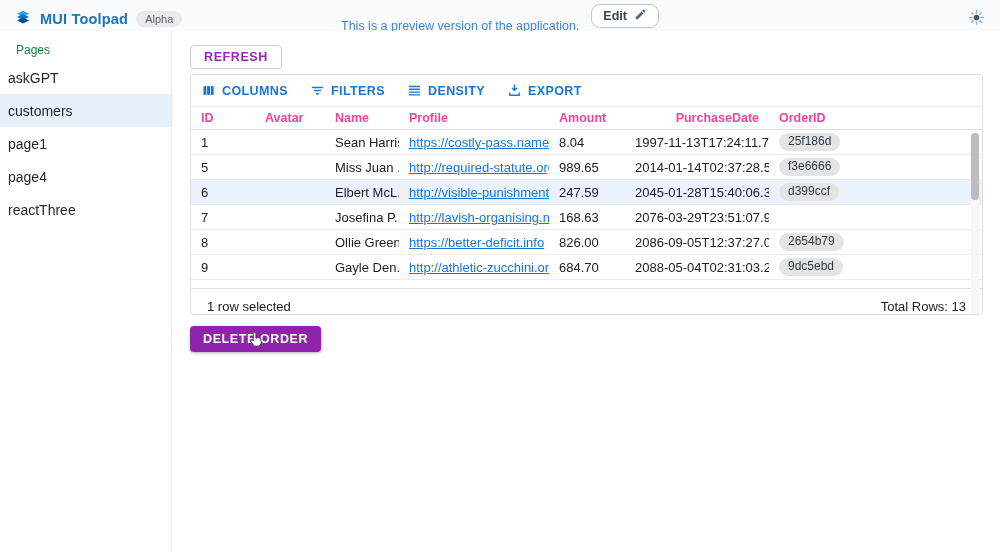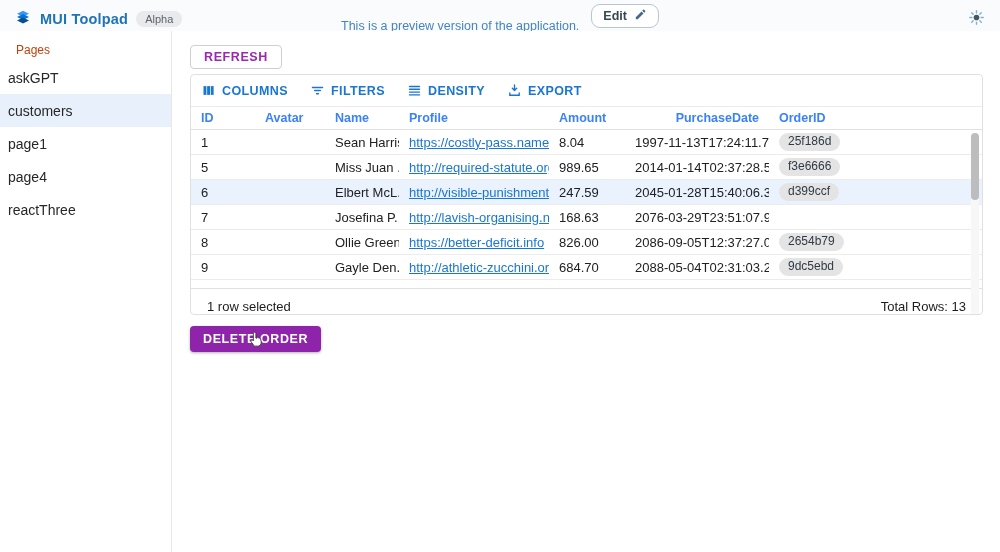--- a/index.html
+++ b/index.html
@@ -18,42 +18,42 @@
     display:flex; align-items:center; justify-content:center; gap:12px; pointer-events:none; }
   .topbar-center > * { pointer-events:auto; }
   .preview-text { font-size:12.5px; color:#4584c4;margin-top:21px; }
   .edit-btn { display:flex; align-items:center; gap:7px; border:1px solid #b6c6d2; border-radius:9px;
     background:#fff; padding:3px 11px; font-size:12.5px; font-weight:700; color:#37474f; cursor:pointer; }
   .theme-toggle { margin-left:auto; width:20px; height:20px; display:flex; align-items:center; justify-content:center; cursor:pointer; }
 
   
   .sidebar { position:absolute; top:31px; left:0; width:172px; height:521px;
     background:#fff; border-right:1px solid #e7e7e7; }
-  .sidebar-caption { font-size:12px; color:#c2410c; padding:12px 16px 4px 16px; }
+  .sidebar-caption { font-size:12px; color:#15803d; padding:12px 16px 4px 16px; }
   .nav-item { height:33px; display:flex; align-items:center; padding-left:8px;
     font-size:14px; color:#272727; cursor:pointer; }
   .nav-item.selected { background:#e8f1fb; }
 
   
   .main { position:absolute; top:31px; left:172px; width:828px; height:521px; background:#fff; }
   .refresh-btn { margin:14px 17px 5px 18px; display:inline-block; background:#fff;
     border:1px solid #cfcfcf; border-radius:4px; padding:4px 13px;
     font-size:12.5px; font-weight:700; letter-spacing:.6px; color:#9c27b0; cursor:pointer; }
 
   
   .grid { position:relative; margin-left:18px; width:793px; height:241px;
     border:1px solid #e0e0e0; border-radius:4px; background:#fff; overflow:hidden; }
   .grid-toolbar { height:31px; display:flex; align-items:center; gap:22px; padding:0 10px; }
   .tb-btn { display:flex; align-items:center; gap:6px; font-size:12.5px; font-weight:600;
     letter-spacing:.4px; color:#1976d2; cursor:pointer; }
   .tb-btn svg { display:block; }
 
   .grid-headrow { height:24px; display:flex; align-items:center;
     border-top:1px solid #ececec; border-bottom:1px solid #e0e0e0; }
-  .hcell { font-size:12.5px; font-weight:700; color:#3b82f6; padding:0 10px;
+  .hcell { font-size:12.5px; font-weight:700; color:#ec4899; padding:0 10px;
     white-space:nowrap; overflow:hidden; }
   .grid-row { height:25px; display:flex; align-items:center; border-bottom:1px solid #ececec;
     cursor:pointer; }
   .grid-row.selected { background:#e9f2fd; }
   .cell { font-size:13px; color:#202124; padding:0 10px; white-space:nowrap; overflow:hidden; }
   .c-id   { width:64px; }
   .c-av   { width:70px; }
   .c-name { width:74px; padding-right:2px; }
   .c-prof { width:150px; }
   .c-amt  { width:76px; }

